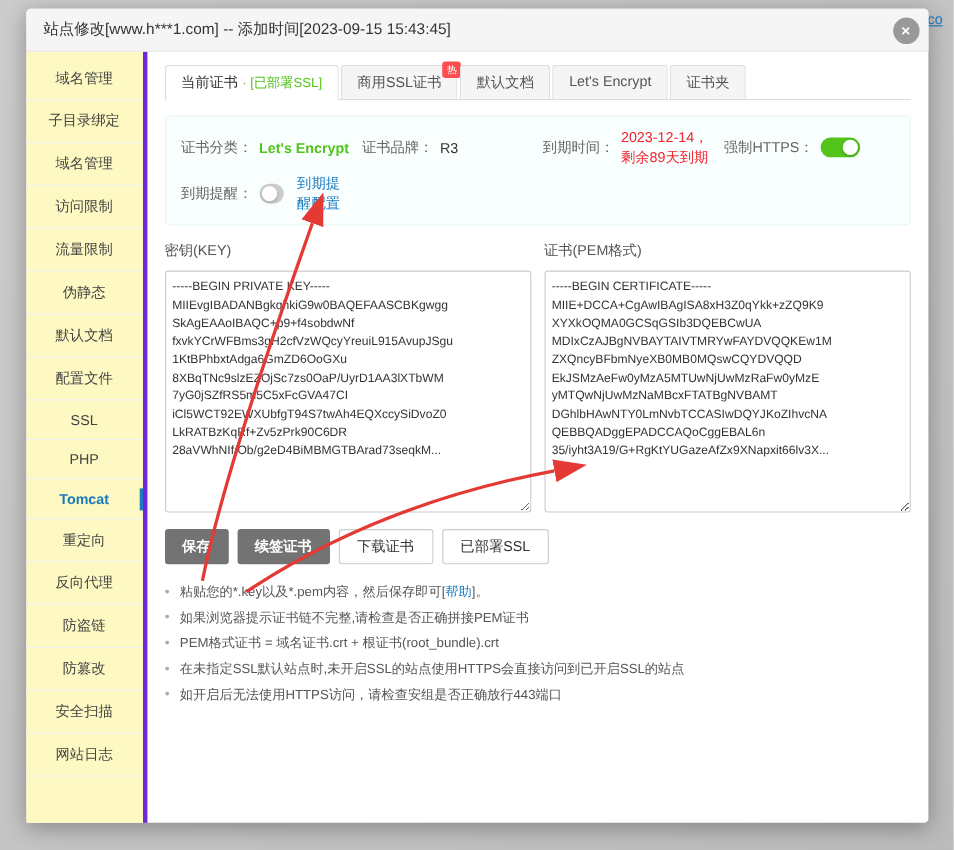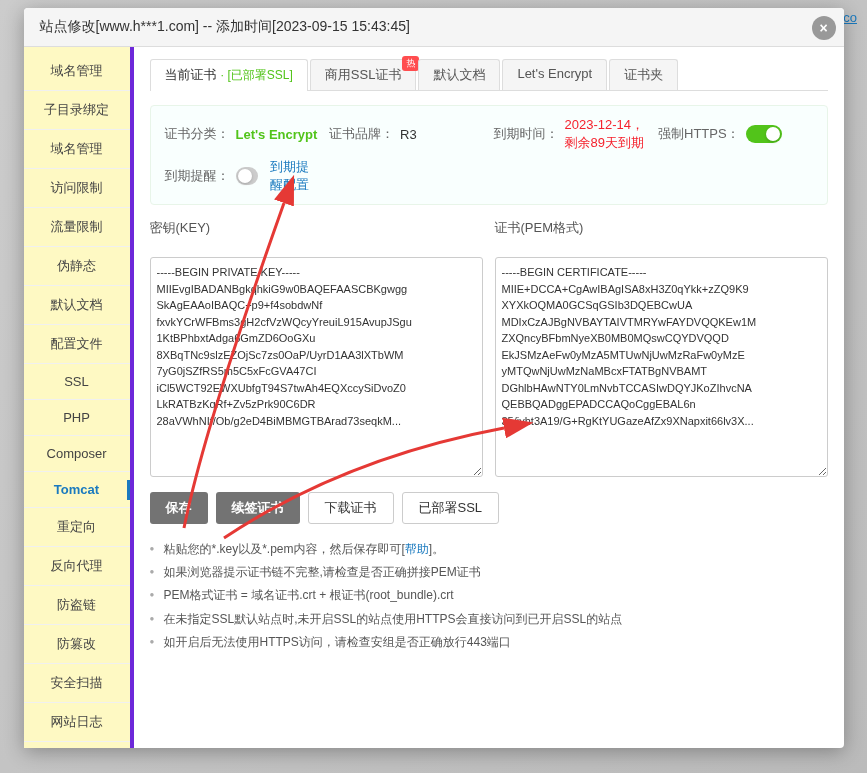--- a/index.html
+++ b/index.html
@@ -196,21 +196,21 @@
     
     .panels-row {
       display: grid;
       grid-template-columns: 1fr 1fr;
       gap: 12px;
       margin-bottom: 12px;
     }
     .panel-label {
       font-size: 13px;
       color: #555;
-      margin-bottom: 20px;
+      margin-bottom: 9px;
     }
     .code-textarea {
       width: 100%;
       height: 220px;
       font-family: Liberation Sans, sans-serif;
       font-size: 11px;
       border: 1px solid #ccc;
       border-radius: 3px;
       padding: 6px;
       resize: vertical;
@@ -282,21 +282,20 @@
         <div class="sidebar-item">域名管理</div>
         <div class="sidebar-item">子目录绑定</div>
         <div class="sidebar-item">域名管理</div>
         <div class="sidebar-item">访问限制</div>
         <div class="sidebar-item">流量限制</div>
         <div class="sidebar-item">伪静态</div>
         <div class="sidebar-item">默认文档</div>
         <div class="sidebar-item">配置文件</div>
         <div class="sidebar-item">SSL</div>
         <div class="sidebar-item">PHP</div>
-        <div class="sidebar-item">Composer</div>
         <div class="sidebar-item tomcat-item">Tomcat</div>
         <div class="sidebar-item">重定向</div>
         <div class="sidebar-item">反向代理</div>
         <div class="sidebar-item">防盗链</div>
         <div class="sidebar-item">防篡改</div>
         <div class="sidebar-item">安全扫描</div>
         <div class="sidebar-item">网站日志</div>
       </div>
 
       <div class="main-content">

